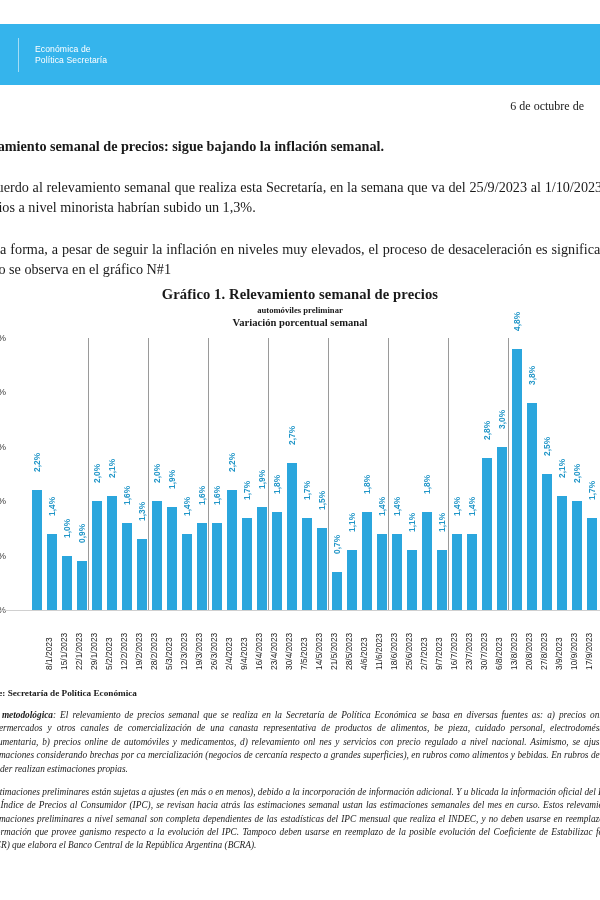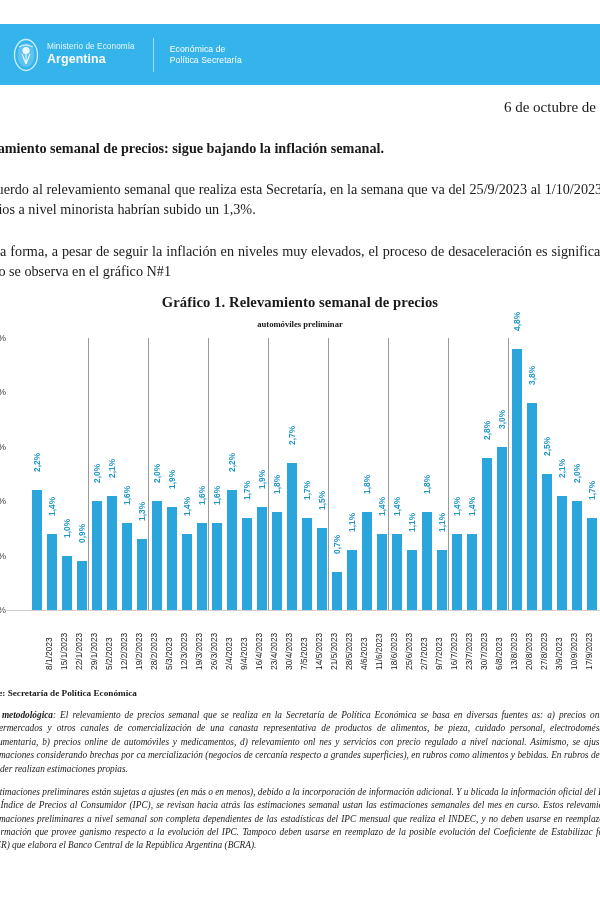--- a/index.html
+++ b/index.html
@@ -29,38 +29,38 @@
   .secretary-block{line-height:1.22;}
   .secretary-line{
     font-family:"Liberation Sans",sans-serif;font-size:8.6px;color:#ffffff;
     font-weight:400;letter-spacing:.1px;
   }
   .secretary-line.b{font-weight:400;}
 
   
   .doc{position:absolute;left:0;top:85px;width:600px;}
   .date-line{
-    text-align:right;font-size:15px;padding:14px 4px 0 0;
+    text-align:right;font-size:12px;padding:14px 16px 0 0;
     white-space:nowrap;overflow:hidden;
   }
   .headline{
     font-size:14.2px;font-weight:700;margin:24px 0 0 -26px;white-space:nowrap;
   }
   .para{
     font-size:14.2px;text-align:justify;line-height:1.42;
     margin:22px 0 0 -26px;width:652px;
   }
   .para.p2{margin-top:22px;}
 
   
   .chart{
     position:absolute;left:0;top:282px;width:600px;height:400px;
   }
   .chart-title{
-    text-align:center;font-size:14.6px;font-weight:700;margin:8px;padding-top:4px;
+    text-align:center;font-size:14.6px;font-weight:700;margin:0;padding-top:4px;
     letter-spacing:.1px;
   }
   .chart-sub1{
     text-align:center;font-size:8.6px;font-weight:700;margin-top:2px;
   }
   .chart-sub2{
     text-align:center;font-size:10.6px;font-weight:700;margin-top:2px;
   }
   .plot-area{
     position:absolute;left:0;top:56px;width:600px;height:272px;
@@ -110,50 +110,38 @@
     font-size:9.3px;font-style:italic;text-align:justify;line-height:1.44;
     margin:11px 0 0 -14px;width:640px;
   }
   .note b{font-weight:700;font-style:italic;}
   .note.n2{margin-top:10px;}
 </style>
 </head>
 <body>
 
 <div class="header-band">
-  <div class="logo-wrap">
-    <svg class="crest" viewBox="0 0 26 34">
-      <ellipse cx="13" cy="17" rx="11.5" ry="15.5" fill="none" stroke="#cfeefb" stroke-width="1.3"></ellipse>
-      <ellipse cx="13" cy="17" rx="8.5" ry="12" fill="#7fd0f2" opacity=".55"></ellipse>
-      <circle cx="13" cy="12.5" r="3.6" fill="#eaf8ff"></circle>
-      <path d="M13 12.5 L13 26 M9 16 L13 26 M17 16 L13 26" stroke="#eaf8ff" stroke-width="1.1" fill="none"></path>
-      <path d="M6 9 Q13 5 20 9" stroke="#eaf8ff" stroke-width="1" fill="none"></path>
-    </svg>
-    <div class="ministry-block">
-      <div class="ministry-line1">Ministerio de Economía</div>
-      <div class="ministry-line2">Argentina</div>
-    </div>
-  </div>
   <div class="divider-v"></div>
   <div class="secretary-block">
     <div class="secretary-line">Económica de</div>
     <div class="secretary-line b">Política Secretaría</div>
   </div>
 </div>
 
 <div class="doc">
   <div class="date-line">6 de octubre de </div>
   <div class="headline">elevamiento semanal de precios: sigue bajando la inflación semanal.</div>
   <div class="para p1">e acuerdo al relevamiento semanal que realiza esta Secretaría, en la semana que va del 25/9/2023 al 1/10/2023, los precios a nivel minorista habrían subido un 1,3%.</div>
   <div class="para p2">e esta forma, a pesar de seguir la inflación en niveles muy elevados, el proceso de desaceleración es significativo, como se observa en el gráfico N#1</div>
 </div>
 
 <div class="chart">
   <div class="chart-title">Gráfico 1. Relevamiento semanal de precios</div>
   <div class="chart-sub1">automóviles preliminar</div>
+  <div class="chart-sub2">Variación porcentual semanal</div>
 
   <div class="plot-area">
     <div class="y-labels" id="y-labels">
         <div class="y-tick" style="top: 0px;">%</div>
         <div class="y-tick" style="top: 54.4px;">%</div>
         <div class="y-tick" style="top: 108.8px;">%</div>
         <div class="y-tick" style="top: 163.2px;">%</div>
         <div class="y-tick" style="top: 217.6px;">%</div>
         <div class="y-tick" style="top: 272px;">%</div>
       </div>

